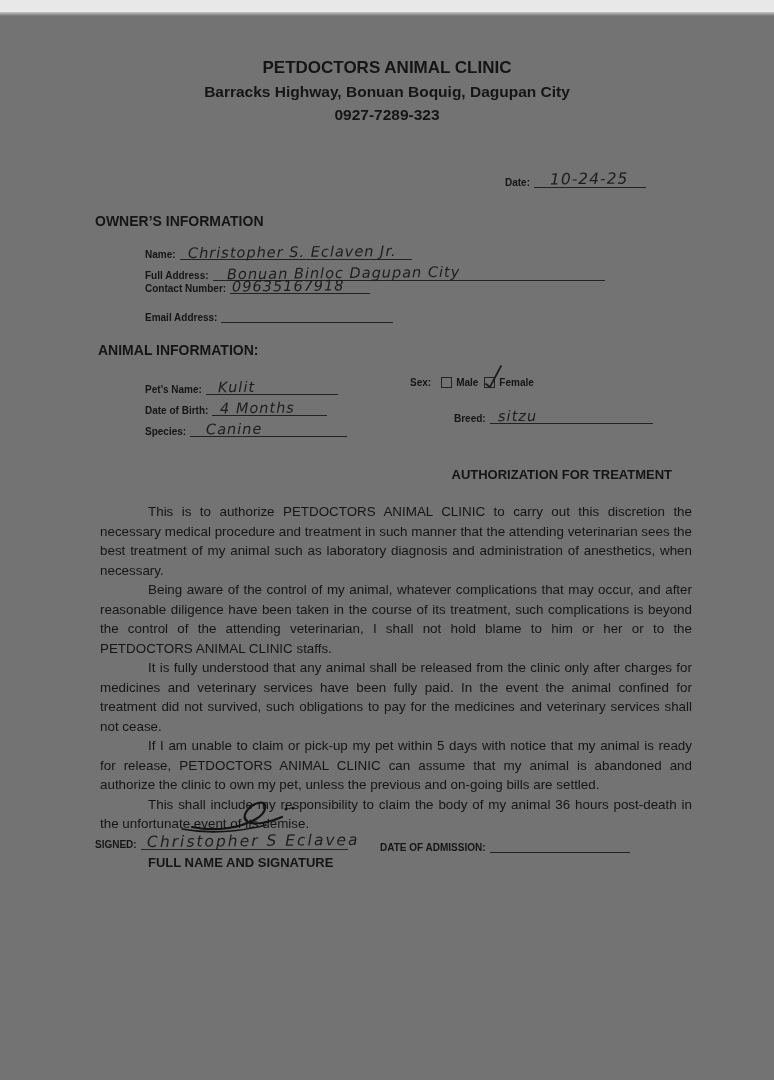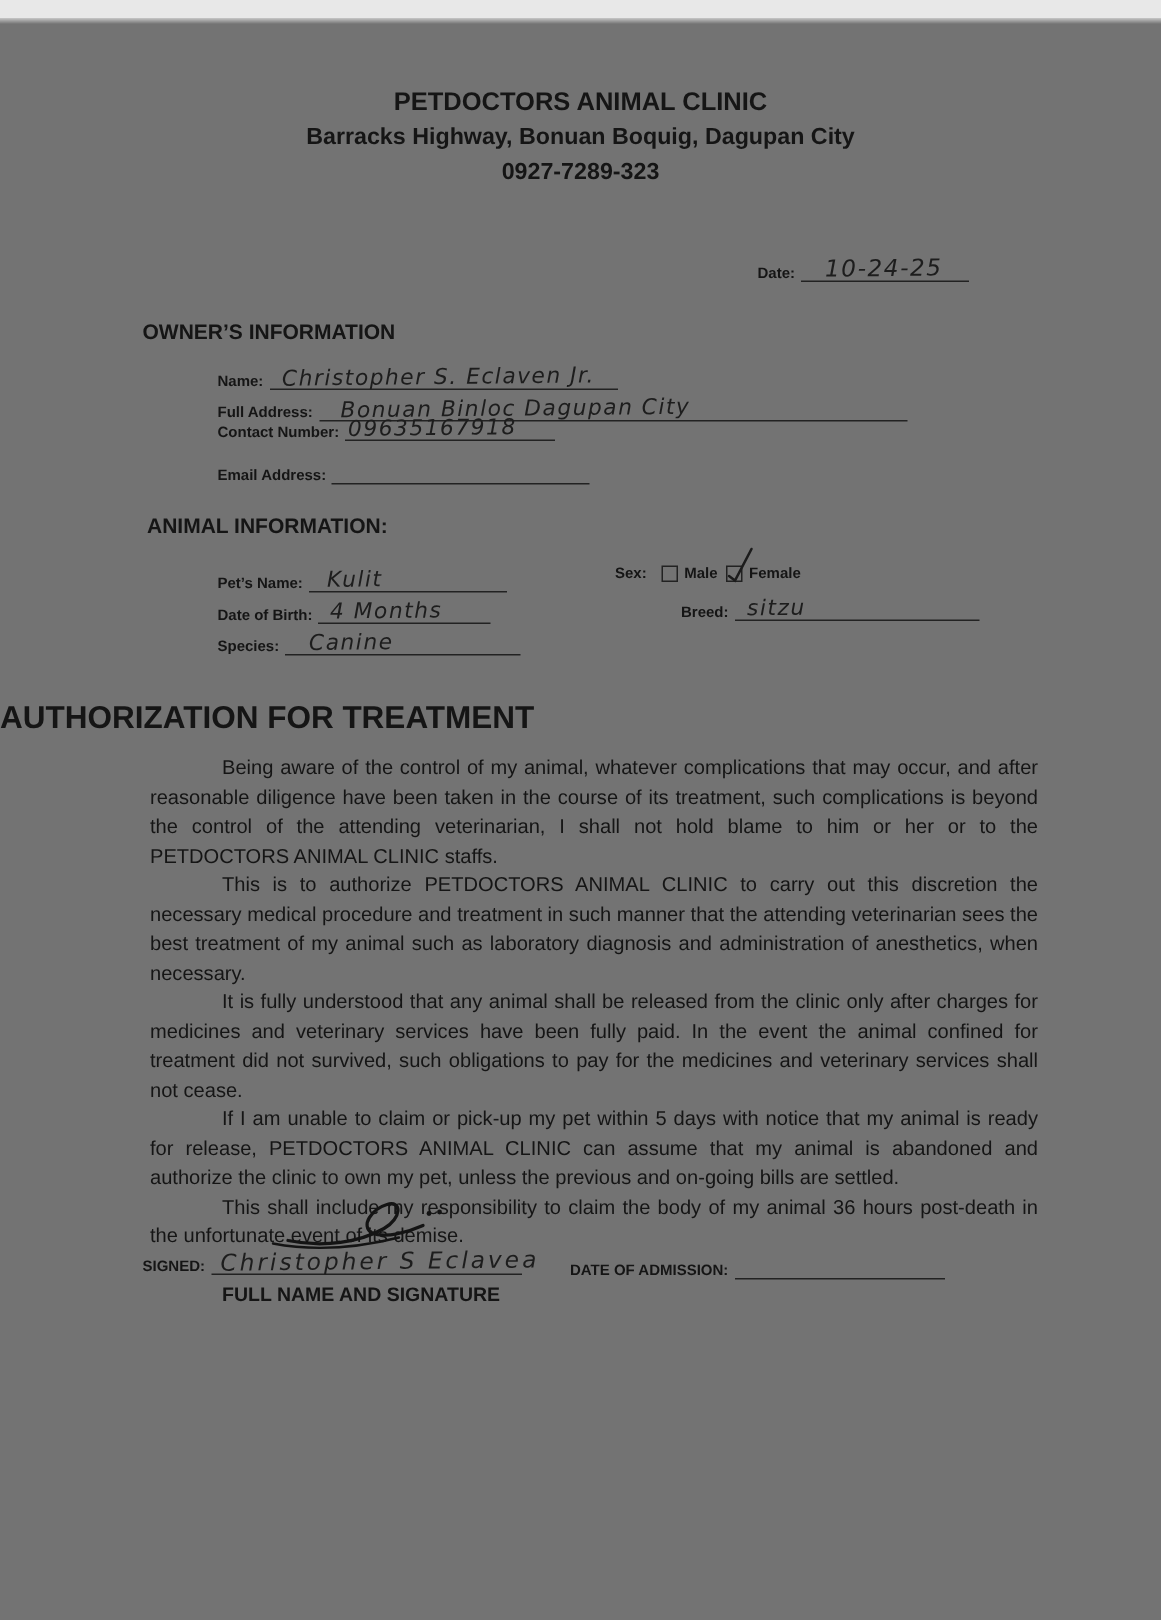--- a/index.html
+++ b/index.html
@@ -29,21 +29,21 @@
     font-family:"DejaVu Sans", sans-serif;
     font-style:italic;
     color:#1d1d1d;
     position:absolute;left:8px;bottom:-1px;
     font-size:14.5px;
     letter-spacing:1px;
     transform:rotate(-0.6deg);
     white-space:nowrap;
   }
   .hw.big{font-size:15.5px;}
-  .auth-title{left:0;top:455px;width:672px;text-align:left;font-weight:bold;font-size:21px;}
+  .auth-title{left:0;top:455px;width:672px;text-align:right;font-weight:bold;font-size:13px;}
   .bodytext{left:100px;top:490px;width:592px;font-size:13.4px;line-height:19.5px;text-align:justify;}
   .bodytext p{margin:0;text-indent:48px;}
   .chkbox{display:inline-block;width:9px;height:9px;border:1.4px solid #222;
     vertical-align:-1px;margin:0 4px 0 6px;position:relative;}
   .chkmark{position:absolute;left:-2px;top:-14px;overflow:visible;}
   .caption{font-weight:bold;font-size:13px;}
   .sig-squiggle{overflow:visible;}
 </style>
 </head>
 <body>
@@ -119,33 +119,33 @@
     </span>
   </div>
 
   <div class="abs row" style="left:145px;top:407px;">
     <span class="lbl">Species:</span>
     <span class="wline" style="width:157px;text-decoration:underline;">
       <span class="hw" style="left:16px;">Canine</span>
     </span>
   </div>
 
-  <div class="abs row" style="left:410px;top:384px;padding-left:44px;">
+  <div class="abs row" style="left:410px;top:394px;padding-left:44px;">
     <span class="lbl">Breed:</span>
     <span class="wline" style="width:163px;">
       <span class="hw">sitzu</span>
     </span>
   </div>
 
 
   <div class="abs auth-title">AUTHORIZATION FOR TREATMENT</div>
 
   <div class="abs bodytext">
+    <p>This is to authorize PETDOCTORS ANIMAL CLINIC to carry out this discretion the necessary medical procedure and treatment in such manner that the attending veterinarian sees the best treatment of my animal such as laboratory diagnosis and administration of anesthetics, when necessary.</p>
     <p>Being aware of the control of my animal, whatever complications that may occur, and after reasonable diligence have been taken in the course of its treatment, such complications is beyond the control of the attending veterinarian, I shall not hold blame to him or her or to the PETDOCTORS ANIMAL CLINIC staffs.</p>
-    <p>This is to authorize PETDOCTORS ANIMAL CLINIC to carry out this discretion the necessary medical procedure and treatment in such manner that the attending veterinarian sees the best treatment of my animal such as laboratory diagnosis and administration of anesthetics, when necessary.</p>
     <p>It is fully understood that any animal shall be released from the clinic only after charges for medicines and veterinary services have been fully paid. In the event the animal confined for treatment did not survived, such obligations to pay for the medicines and veterinary services shall not cease.</p>
     <p>If I am unable to claim or pick-up my pet within 5 days with notice that my animal is ready for release, PETDOCTORS ANIMAL CLINIC can assume that my animal is abandoned and authorize the clinic to own my pet, unless the previous and on-going bills are settled.</p>
     <p>This shall include my responsibility to claim the body of my animal 36 hours post-death in the unfortunate event of its demise.</p>
   </div>
 
   <svg class="abs sig-squiggle" style="left:178px;top:783px;" width="120" height="42" viewBox="0 0 120 42">
     <path d="M14,32 C38,37 62,33 78,24 C90,17 90,5 80,8 C70,11 62,22 70,27 C79,31 95,26 104,22" stroke="#141414" stroke-width="2.2" fill="none" stroke-linecap="round"></path>
     <path d="M4,34 C30,39 60,37 88,30" stroke="#141414" stroke-width="1.6" fill="none" stroke-linecap="round"></path>
     <circle cx="108" cy="14" r="1.6" fill="#141414"></circle>
     <circle cx="115" cy="13" r="1.6" fill="#141414"></circle>

